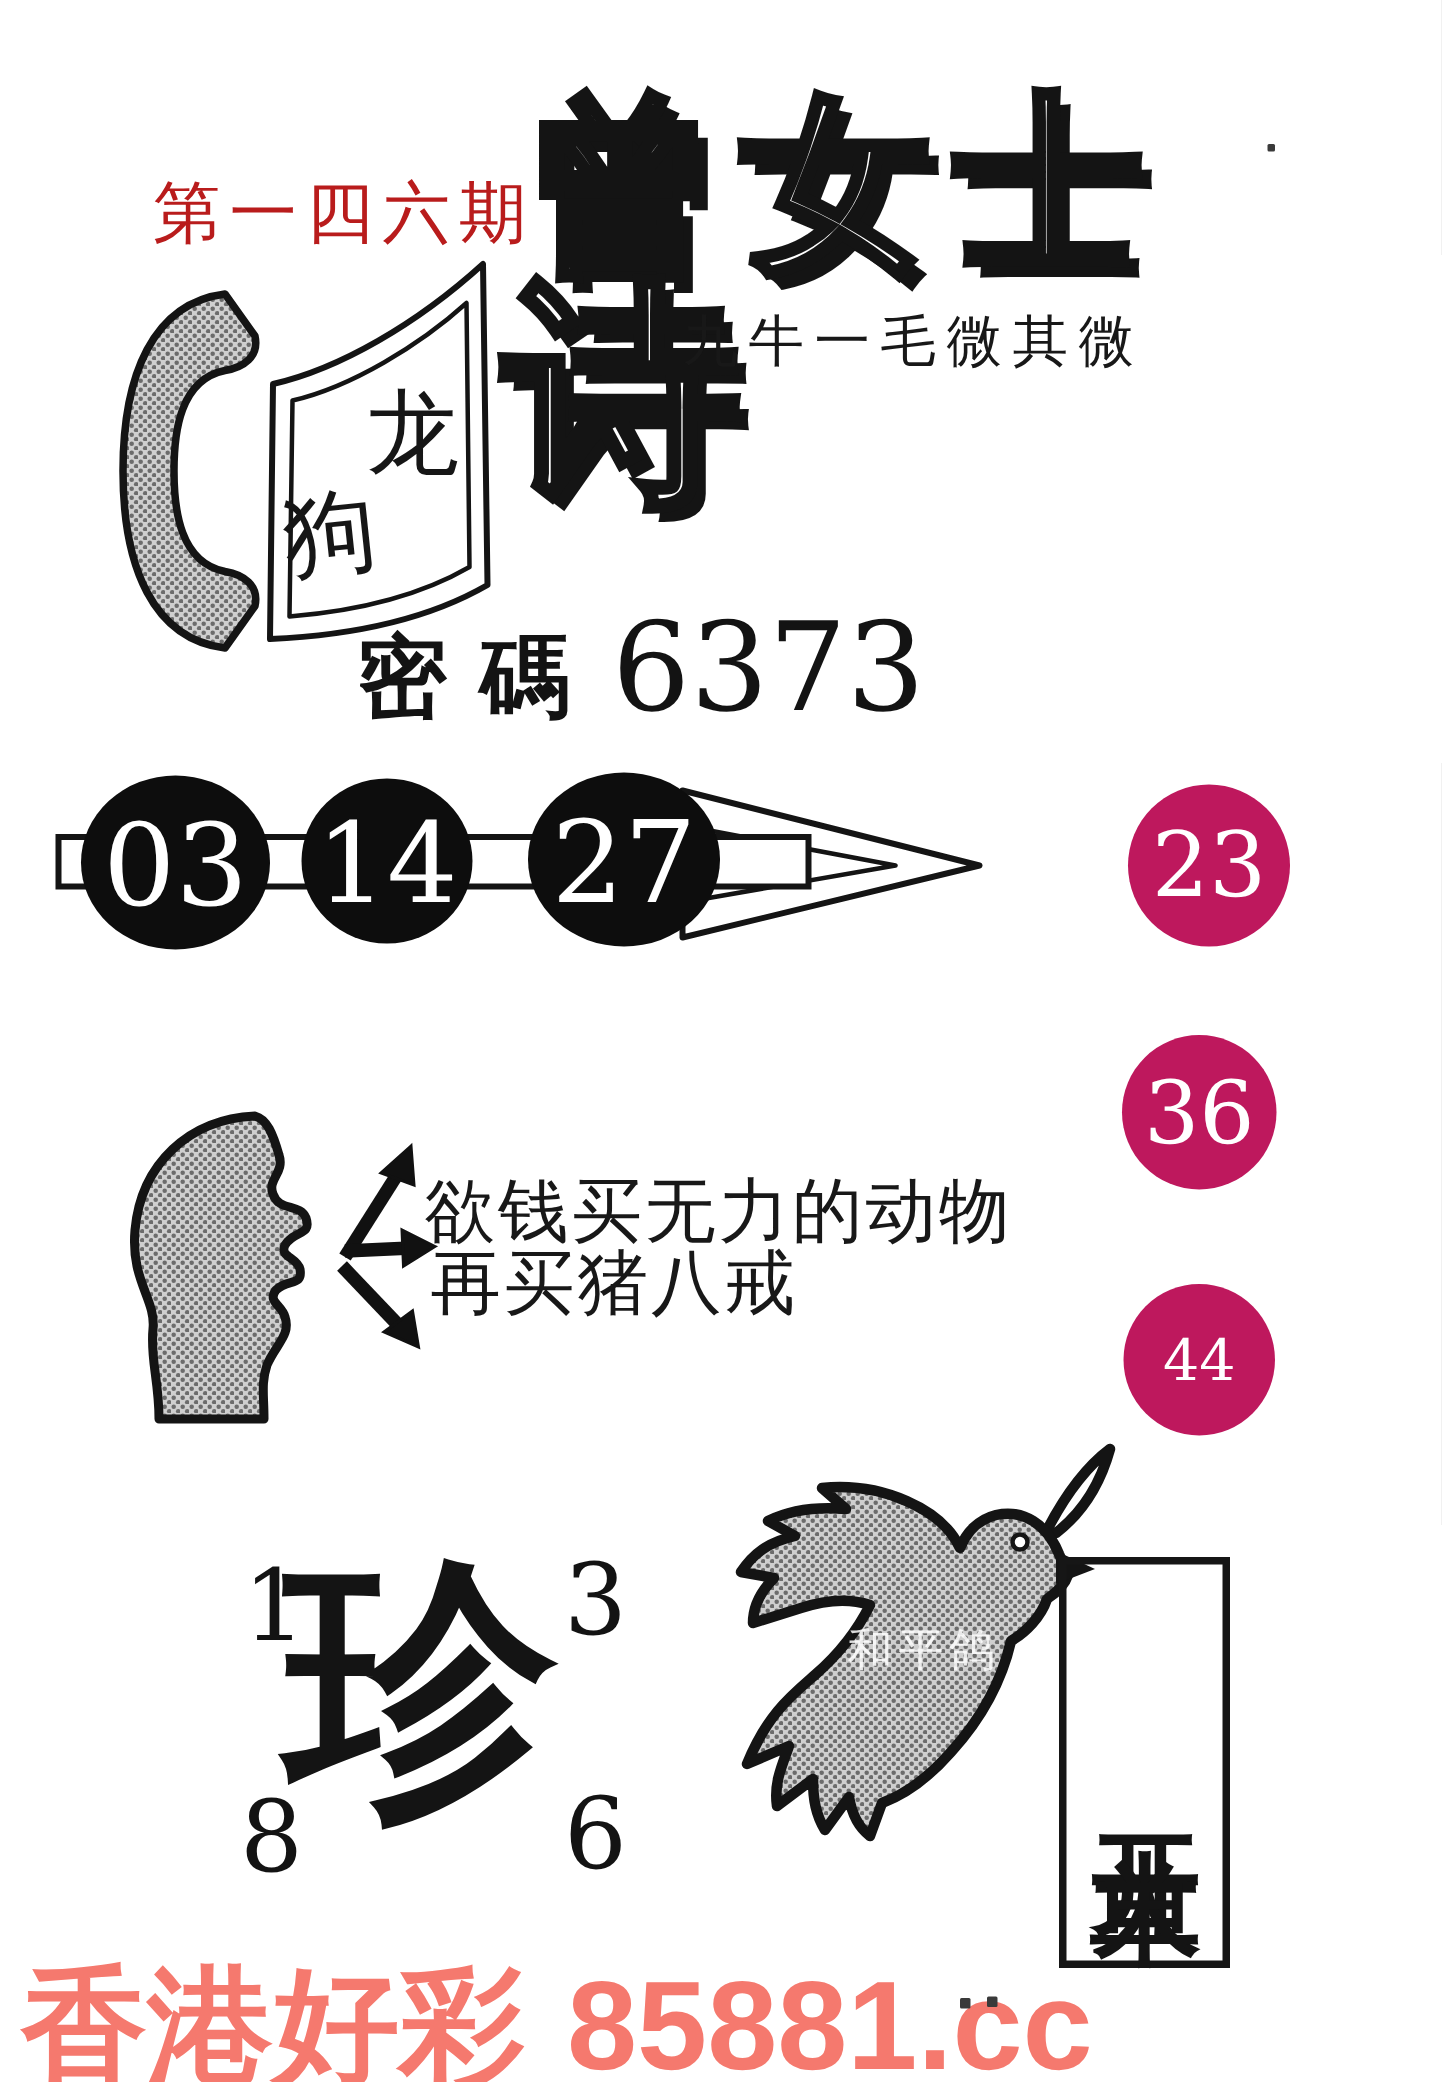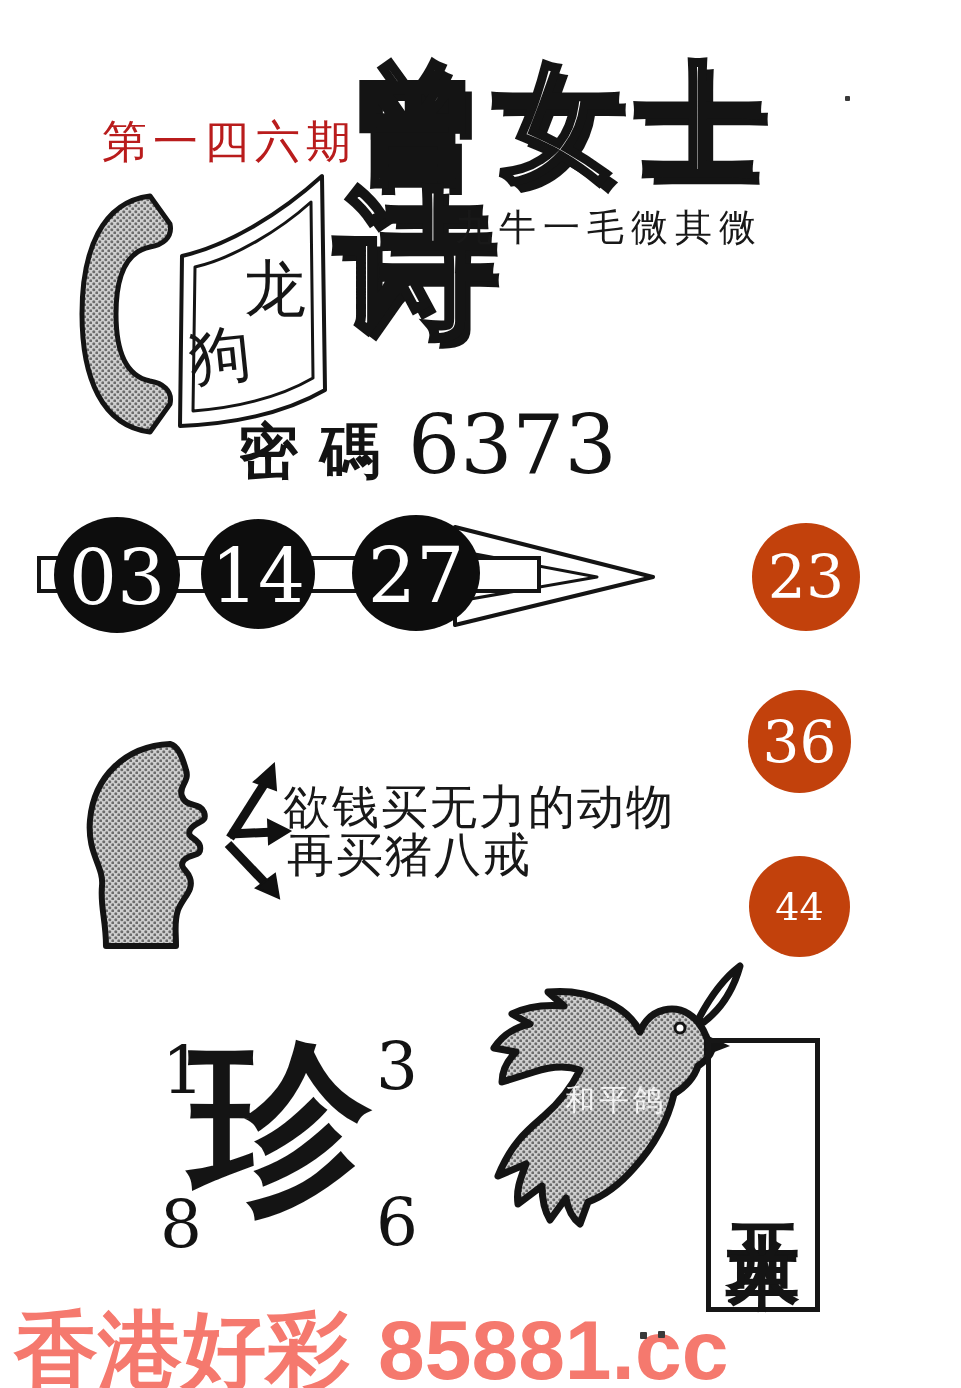--- a/index.html
+++ b/index.html
@@ -58,21 +58,21 @@
   .pw-value{
     left:378px;top:398px;
     font-size:82px;
     font-family:"DejaVu Serif", serif;
     color:#131313;
     margin-left:30px;
   }
 
   .side-circle{
     border-radius:50%;
-    background:#c2410c;
+    background:#be185d;
     color:#ffffff;
     display:flex;align-items:center;justify-content:center;
     font-family:"DejaVu Serif", serif;
   }
   .sc23{left:752px;top:523px;width:108px;height:108px;font-size:60px;}
   .sc36{left:748px;top:690px;width:103px;height:103px;font-size:58px;}
   .sc44{left:749px;top:856px;width:101px;height:101px;font-size:38px;}
 
   .hint{
     font-size:47px;

